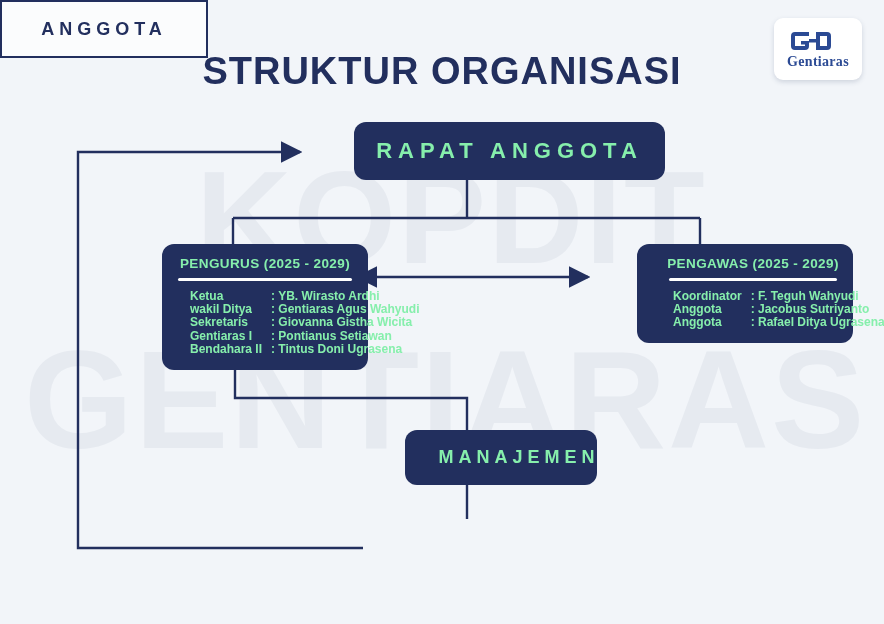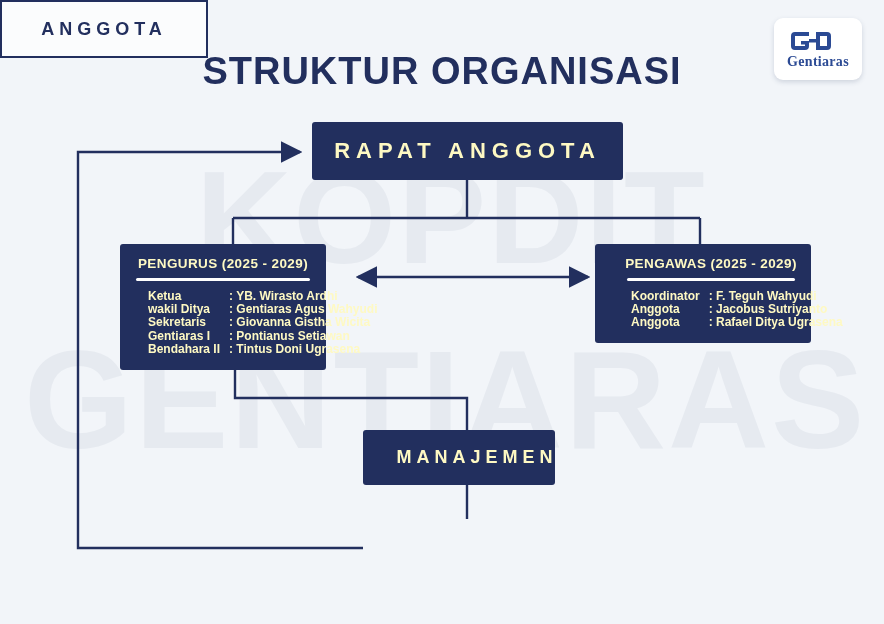--- a/index.html
+++ b/index.html
@@ -60,23 +60,24 @@
     margin-top:1px;
   }
 
   
   #connectors { position:absolute; inset:0; z-index:1; }
 
   
   .node {
     position:absolute;
     background:#222f5e;
-    color:#fef9c3;
+    color:#86efac;
     z-index:3;
-    border-radius:3px;
+    border-radius:12px;
+    margin-left:42px;
   }
   .node-center {
     display:flex; align-items:center; justify-content:center;
     font-weight:700;
   }
   #node-rapat {
     left:312px; top:122px; width:311px; height:58px;
     font-size:22px; letter-spacing:6px;
   }
   #node-manajemen {

